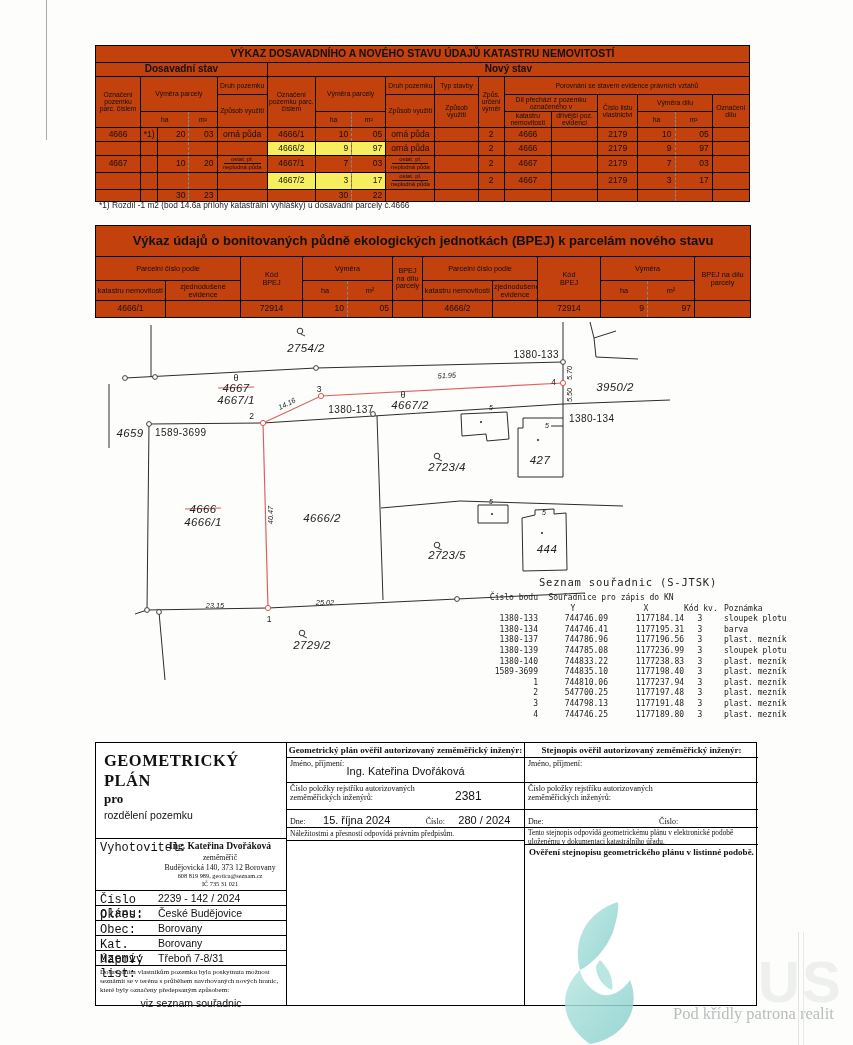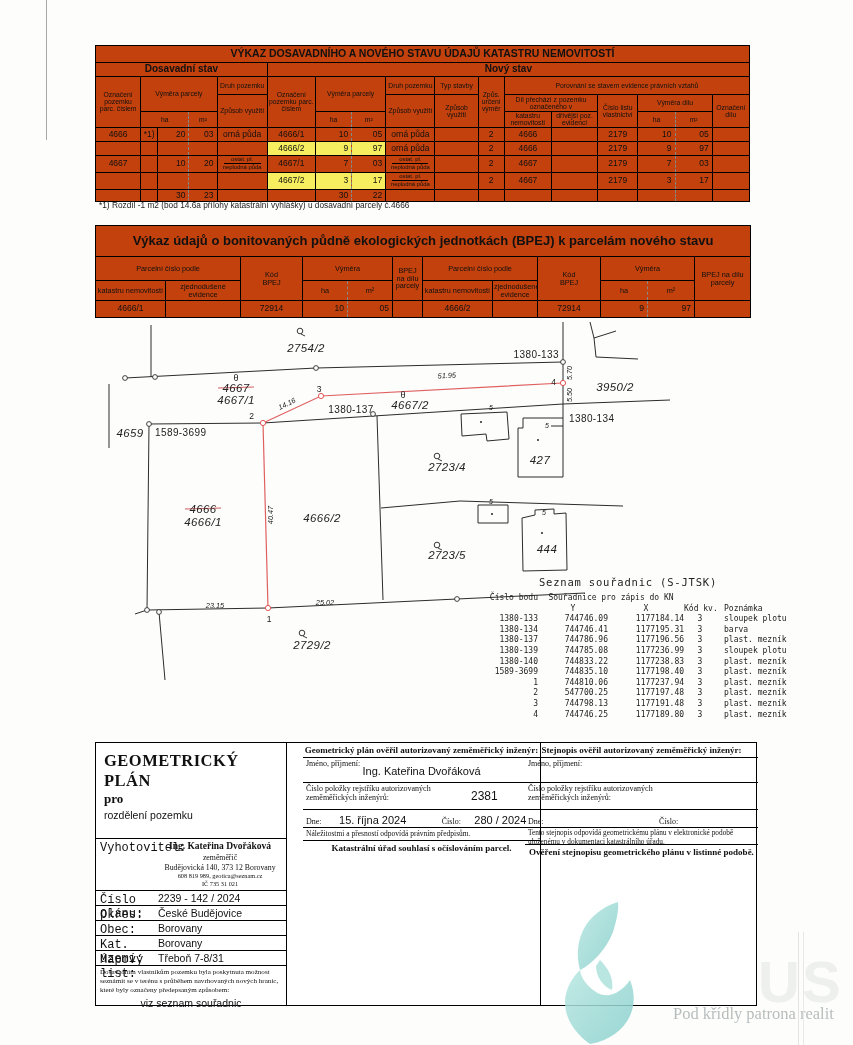--- a/index.html
+++ b/index.html
@@ -54,21 +54,21 @@
   .coords td{font-size:8px;padding:0;line-height:10.6px;white-space:nowrap;}
   .coords .cb{text-align:right;}
   .coords .cy,.coords .cx{text-align:right;}
   .coords .ck{text-align:center;}
   .coords .cp{text-align:left;padding-left:8px;}
 
   
   .form{left:95px;top:742px;width:662px;height:264px;border:1.5px solid #000;background:#fff;}
   .form .col{position:absolute;top:0;height:100%;}
   .col-l{left:0;width:191px;border-right:1px solid #000;}
-  .col-m{left:191px;width:238px;border-right:1px solid #000;margin-left:16px;}
+  .col-m{left:191px;width:238px;border-right:1px solid #000;}
   .col-r{left:429px;width:233px;}
   .frow{position:absolute;left:0;width:100%;border-bottom:1px solid #000;}
   .fh{font-family:"Liberation Serif",serif;font-weight:bold;font-size:9px;text-align:center;padding-top:2px;}
   .flab{font-family:"Liberation Serif",serif;font-size:8px;padding:1px 3px;}
   .fval{font-size:11px;}
   .gp-title{font-family:"Liberation Serif",serif;font-weight:bold;font-size:16.5px;letter-spacing:.5px;padding:8px 0 0 8px;}
   .gp-pro{font-family:"Liberation Serif",serif;font-weight:bold;font-size:13px;padding-left:8px;}
   .gp-sub{font-size:10.5px;padding:2px 0 0 8px;}
   .lrow-label{font-family:Liberation Mono, monospace;font-size:12px;display:inline-block;width:62px;padding-left:4px;vertical-align:top;padding-top:2px;}
   .lrow-val{font-size:10.5px;display:inline-block;vertical-align:top;padding-top:1px;}
@@ -580,21 +580,20 @@
     </div>
     <div class="frow" style="top:67px;height:18px;">
       <span class="flab">Dne:</span>
       <span class="fval" style="margin-left:10px;">15. října 2024</span>
       <span class="flab" style="margin-left:28px;">Číslo:</span>
       <span class="fval" style="margin-left:6px;">280 / 2024</span>
     </div>
     <div class="frow" style="top:85px;height:13px;">
       <div class="flab" style="font-size:7.5px;">Náležitostmi a přesností odpovídá právním předpisům.</div>
     </div>
-    <div class="frow fh" style="top:98px;height:166px;border-bottom:none;">Katastrální úřad souhlasí s očíslováním parcel.</div>
   </div>
 
   <div class="col col-r">
     <div class="frow fh" style="top:0;height:15px;">Stejnopis ověřil autorizovaný zeměměřický inženýr:</div>
     <div class="frow" style="top:15px;height:25px;">
       <div class="flab">Jméno, příjmení:</div>
     </div>
     <div class="frow" style="top:40px;height:27px;">
       <div class="flab" style="width:160px;">Číslo položky rejstříku autorizovaných zeměměřických inženýrů:</div>
     </div>

